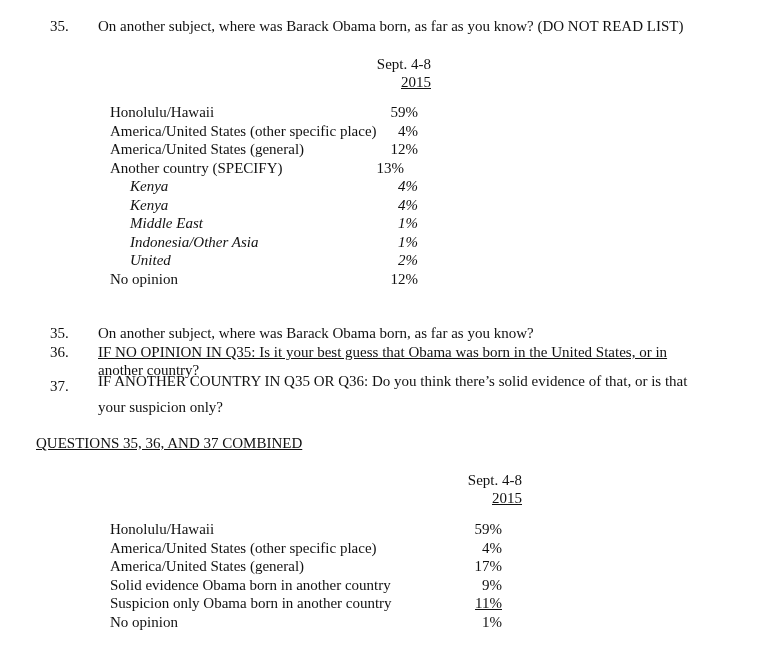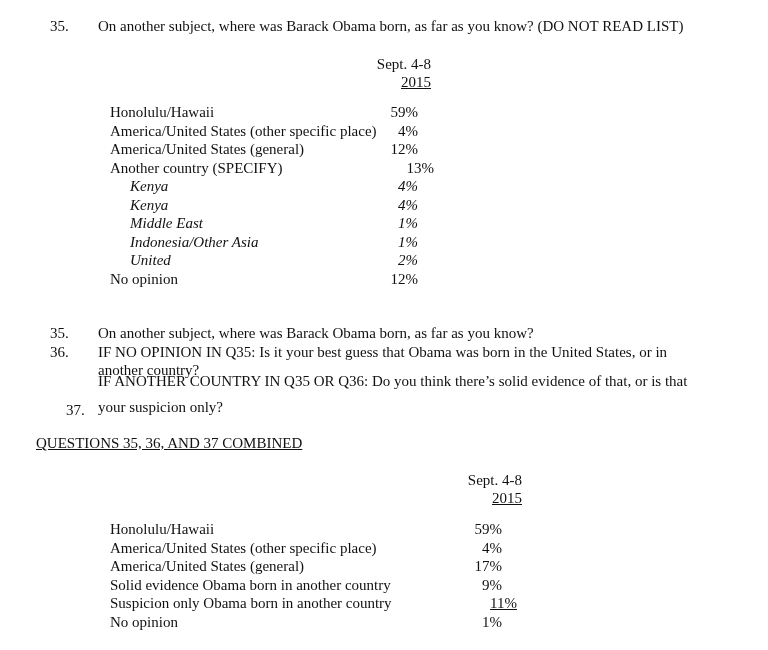--- a/index.html
+++ b/index.html
@@ -40,21 +40,21 @@
   <div class="row" style="top:121.5px;">
     <span class="lbl">America/United States (other specific place)</span>
     <span class="val" style="left:293px;">4%</span>
   </div>
   <div class="row" style="top:140px;">
     <span class="lbl">America/United States (general)</span>
     <span class="val" style="left:293px;">12%</span>
   </div>
   <div class="row" style="top:158.5px;">
     <span class="lbl">Another country (SPECIFY)</span>
-    <span class="val" style="left:309px;">13%</span>
+    <span class="val" style="left:279px;">13%</span>
   </div>
   <div class="row sub" style="top:177px;">
     <span class="lbl">Kenya</span>
     <span class="val" style="left:293px;">4%</span>
   </div>
   <div class="row sub" style="top:195.5px;">
     <span class="lbl">Kenya</span>
     <span class="val" style="left:293px;">4%</span>
   </div>
   <div class="row sub" style="top:214px;">
@@ -73,24 +73,24 @@
     <span class="lbl">No opinion</span>
     <span class="val" style="left:293px;">12%</span>
   </div>
 </div>
 
 <div>
   <span class="qnum" style="left:50px; top:324px;">35.</span>
   <span class="qtext" style="left:98px; top:324px;">On another subject, where was Barack Obama born, as far as you know?</span>
 
   <span class="qnum" style="left:50px; top:343px;">36.</span>
-  <span class="qtext" style="left:98px; top:343px;">IF NO OPINION IN Q35: Is it your best guess that Obama was born in the United States, or in</span>
+  <span class="qtext" style="left:98px; top:343px;text-decoration:underline;">IF NO OPINION IN Q35: Is it your best guess that Obama was born in the United States, or in</span>
   <span class="qtext" style="left:98px; top:361px;">another country?</span>
 
-  <span class="qnum" style="left:50px; top:401px;margin-left:16px;">37.</span>
+  <span class="qnum" style="left:50px; top:377px;">37.</span>
   <span class="qtext" style="left:98px; top:372px;">IF ANOTHER COUNTRY IN Q35 OR Q36: Do you think there’s solid evidence of that, or is that</span>
   <span class="qtext" style="left:98px; top:398px;">your suspicion only?</span>
 </div>
 
 <span class="section-title" style="top:434px;">QUESTIONS 35, 36, AND 37 COMBINED</span>
 
 <div class="col-head" style="left:432px; top:471px;">
   <span>Sept. 4-8</span>
   <span class="year">2015</span>
 </div>
@@ -107,19 +107,19 @@
   <div class="row" style="top:557px;">
     <span class="lbl">America/United States (general)</span>
     <span class="val" style="left:377px;">17%</span>
   </div>
   <div class="row" style="top:575.5px;">
     <span class="lbl">Solid evidence Obama born in another country</span>
     <span class="val" style="left:377px;">9%</span>
   </div>
   <div class="row" style="top:594px;">
     <span class="lbl">Suspicion only Obama born in another country</span>
-    <span class="val" style="left:392px;text-decoration:underline;">11%</span>
+    <span class="val" style="left:377px;text-decoration:underline;">11%</span>
   </div>
   <div class="row" style="top:612.5px;">
     <span class="lbl">No opinion</span>
     <span class="val" style="left:377px;">1%</span>
   </div>
 </div>
 
 </body></html>

